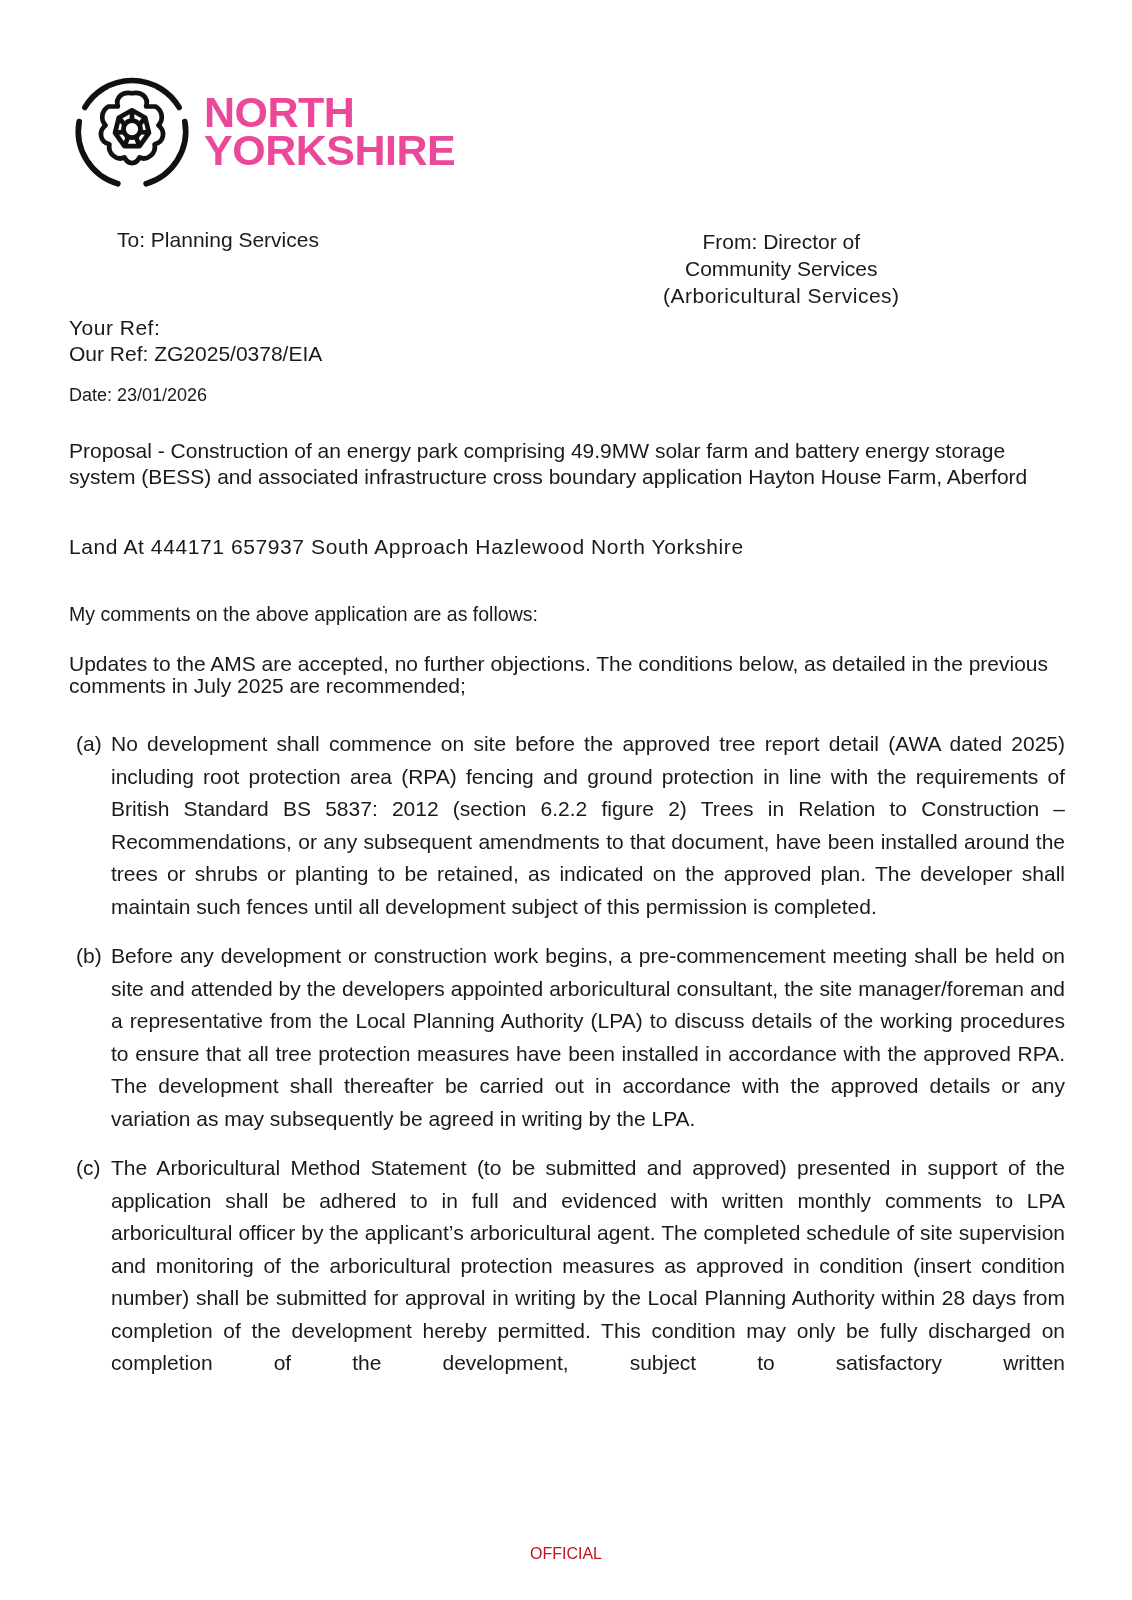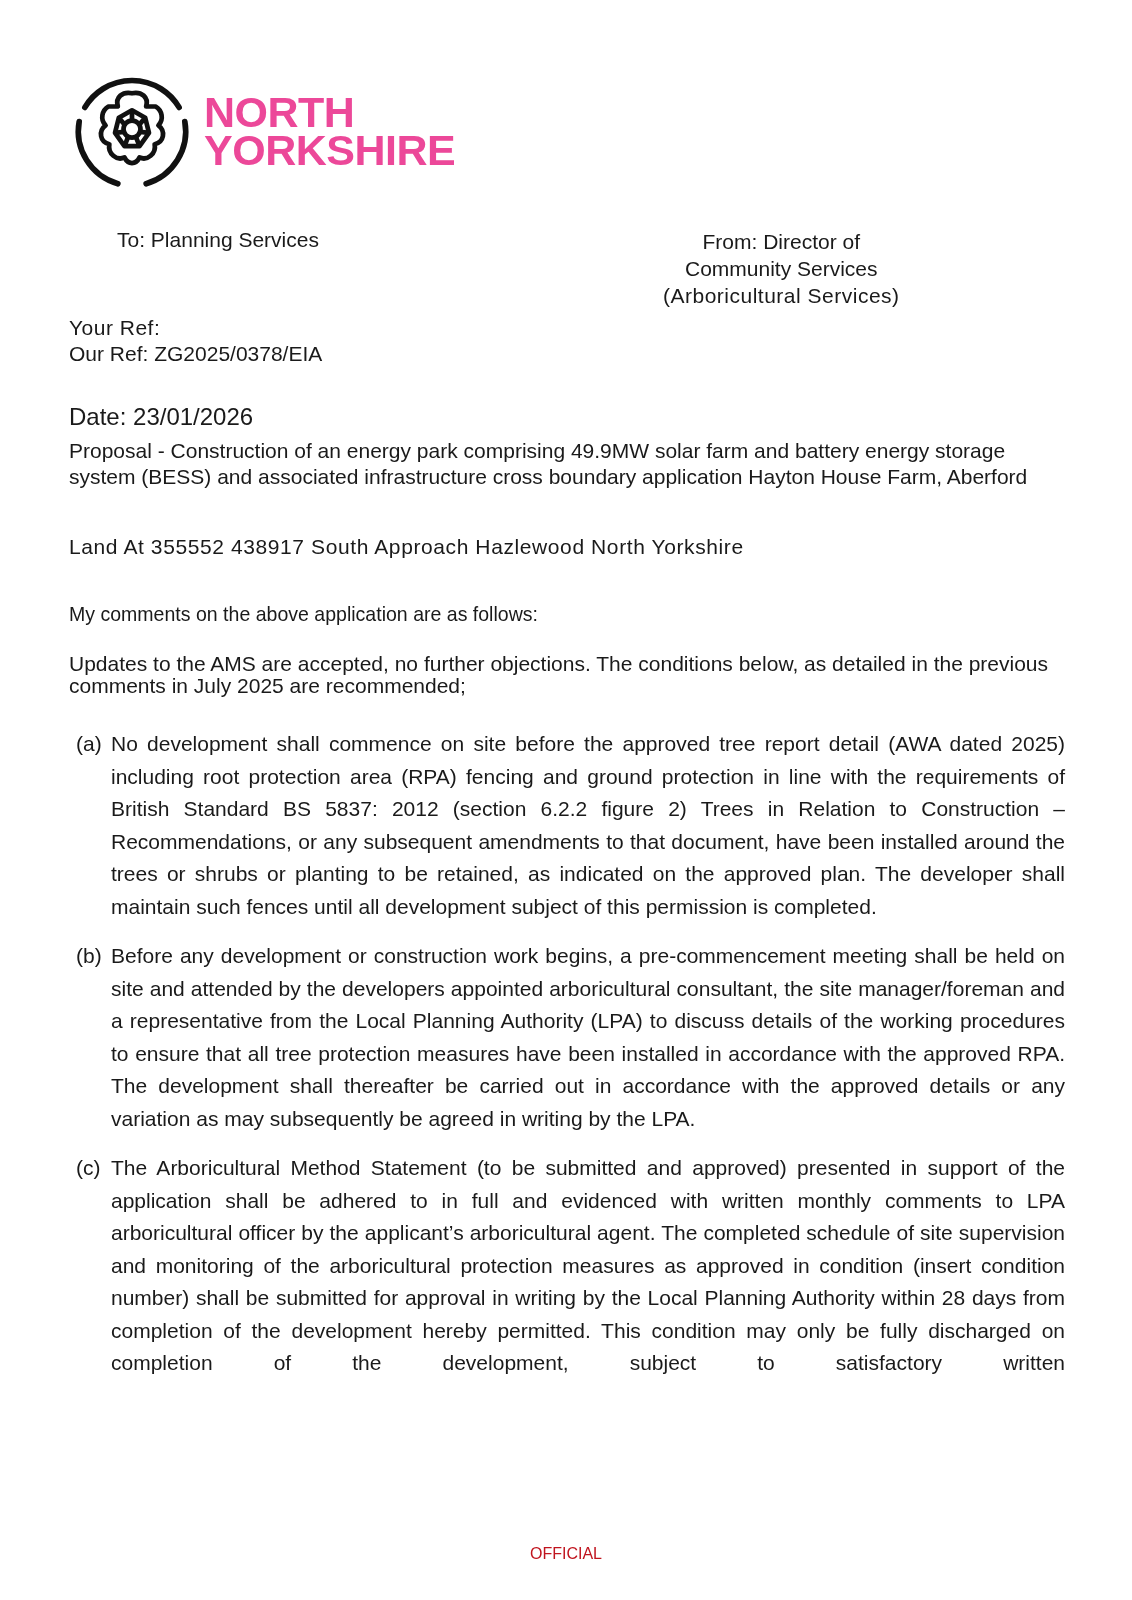--- a/index.html
+++ b/index.html
@@ -15,21 +15,21 @@
     .logo-text {
       margin-left: 6px; display: flex; flex-direction: column;
       line-height: 38px; font-size: 43px; letter-spacing: -0.5px; color: #ec4899;
     }
     .logo-text .b { font-weight: bold; }
     .logo-text .l { font-weight: normal; }
 
     .to { position: absolute; left: 69px; top: 228px; font-size: 21px; margin-left: 48px; }
     .from { position: absolute; left: 663px; top: 228px; font-size: 21px; line-height: 27px; text-align: center; }
     .refs { position: absolute; left: 69px; top: 307px; font-size: 21px; line-height: 26px; margin-top: 8px; }
-    .date { position: absolute; left: 69px; top: 385px; font-size: 24px; margin-top: 18px; }
+    .date { position: absolute; left: 69px; top: 385px; font-size: 18px; }
     .proposal {
       position: absolute; left: 69px; top: 438px; width: 1000px;
       font-size: 21px; line-height: 26px;
     }
     .land { position: absolute; left: 69px; top: 535px; font-size: 21px; letter-spacing: 0.6px; }
     .comments-intro {
       position: absolute; left: 69px; top: 602px; font-size: 21px;
       transform: scaleX(0.93); transform-origin: left top;
     }
     .updates {
@@ -80,21 +80,21 @@
 
 <div class="refs">
   <div style="letter-spacing:0.5px">Your Ref:</div>
   <div>Our Ref: ZG2025/0378/EIA</div>
 </div>
 
 <div class="date">Date: 23/01/2026</div>
 
 <div class="proposal">Proposal - Construction of an energy park comprising 49.9MW solar farm and battery energy storage system (BESS) and associated infrastructure cross boundary application Hayton House Farm, Aberford</div>
 
-<div class="land">Land At 355552 438917 South Approach Hazlewood North Yorkshire</div>
+<div class="land">Land At 444171 657937 South Approach Hazlewood North Yorkshire</div>
 
 <div class="comments-intro">My comments on the above application are as follows:</div>
 
 <div class="updates">Updates to the AMS are accepted, no further objections. The conditions below, as detailed in the previous comments in July 2025 are recommended;</div>
 
 <div class="conditions">
   <div class="cond">
     <span class="lbl">(a)</span>
     <span>No development shall commence on site before the approved tree report detail (AWA dated 2025) including root protection area (RPA) fencing and ground protection in line with the requirements of British Standard BS 5837: 2012 (section 6.2.2 figure 2) Trees in Relation to Construction – Recommendations, or any subsequent amendments to that document, have been installed around the trees or shrubs or planting to be retained, as indicated on the approved plan. The developer shall maintain such fences until all development subject of this permission is completed.</span>
   </div>

